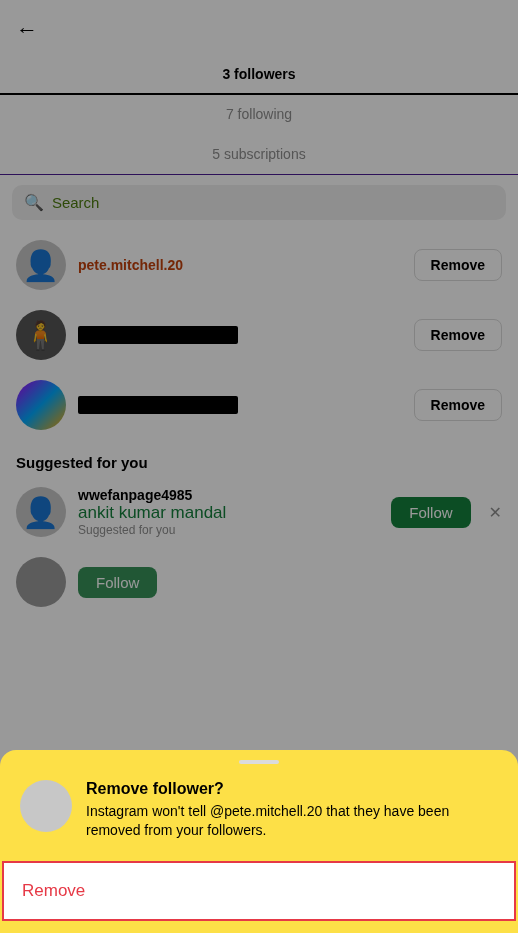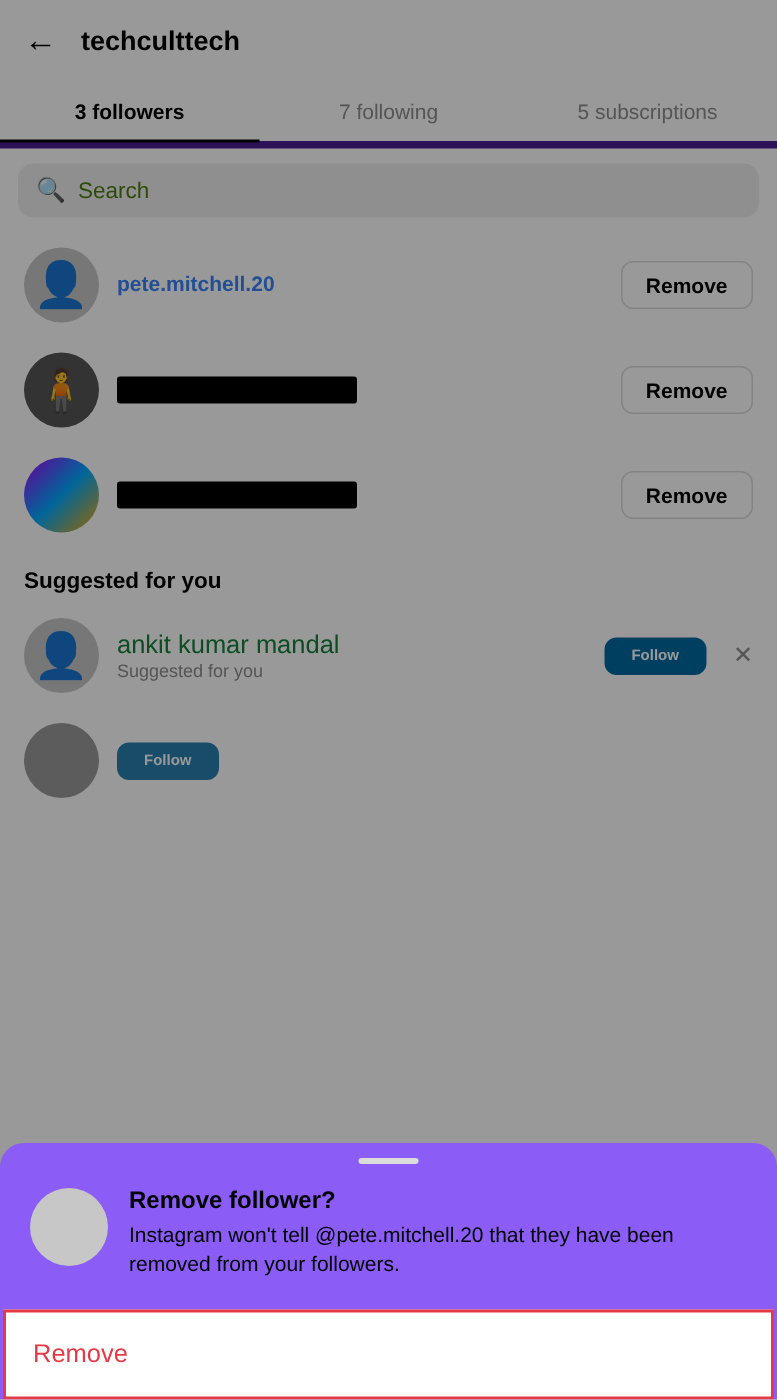--- a/index.html
+++ b/index.html
@@ -27,22 +27,23 @@
     }
     .header-title {
       font-size: 18px;
       font-weight: 700;
       color: #000;
     }
 
     
     .tabs {
       display: flex;
-      border-bottom: 5px solid #4c1d95;
-      background: #fff;
+      border-bottom: 1px solid #4c1d95;
+      background: #fff;
+      flex-direction: column;
     }
     .tab {
       flex: 1;
       text-align: center;
       padding: 12px 4px;
       font-size: 14px;
       color: #8e8e8e;
       cursor: pointer;
       position: relative;
     }
@@ -108,21 +109,21 @@
     }
     .avatar-img-2 {
       background: linear-gradient(135deg, #a0f, #0af, #fa0);
     }
     .username-area {
       flex: 1;
     }
     .username {
       font-size: 14px;
       font-weight: 600;
-      color: #3b82f6;
+      color: #c2410c;
     }
     .redacted-bar {
       width: 160px;
       height: 18px;
       background: #000;
       border-radius: 2px;
     }
     .remove-btn {
       padding: 7px 16px;
       border: 1px solid #dbdbdb;
@@ -158,26 +159,26 @@
     .suggested-subname {
       font-size: 17px;
       color: #15803d;
     }
     .suggested-label {
       font-size: 12px;
       color: #8e8e8e;
     }
     .follow-btn {
       padding: 7px 18px;
-      background: #0369a1;
+      background: #15803d;
       border: none;
       border-radius: 8px;
       color: #fff;
-      font-size: 10px;
-      font-weight: 700;
+      font-size: 15px;
+      font-weight: 400;
       cursor: pointer;
     }
     .close-x {
       color: #8e8e8e;
       font-size: 16px;
       margin-left: 6px;
       cursor: pointer;
     }
     .verified-badge {
       display: inline-block;
@@ -200,24 +201,24 @@
       height: 933px;
       background: rgba(0,0,0,0.4);
       z-index: 10;
     }
 
     
     .bottom-sheet {
       position: absolute;
       bottom: 0; left: 0;
       width: 518px;
-      background: #8b5cf6;
+      background: #fde047;
       border-radius: 16px 16px 0 0;
       z-index: 20;
-      padding-bottom: 0;
+      padding-bottom: 12px;
     }
     .sheet-handle {
       width: 40px;
       height: 4px;
       background: #dbdbdb;
       border-radius: 2px;
       margin: 10px auto 16px;
     }
     .sheet-content {
       display: flex;
@@ -257,21 +258,20 @@
       font-weight: 400;
       text-align: left;
       cursor: pointer;
     }
   </style>
 </head>
 <body>
 
 <div class="header">
   <span class="back-btn">←</span>
-  <span class="header-title">techculttech</span>
 </div>
 
 <div class="tabs">
   <div class="tab active">
     <span>3 followers</span>
   </div>
   <div class="tab">
     <span>7 following</span>
   </div>
   <div class="tab">
@@ -312,20 +312,21 @@
   <button class="remove-btn">Remove</button>
 </div>
 
 <div class="suggested-title">Suggested for you</div>
 
 <div class="suggested-item">
   <div class="avatar">
     <span class="avatar-icon">👤</span>
   </div>
   <div class="suggested-info">
+    <div class="suggested-name">wwefanpage4985</div>
     <div class="suggested-subname">ankit kumar mandal</div>
     <div class="suggested-label">Suggested for you</div>
   </div>
   <button class="follow-btn">Follow</button>
   <span class="close-x">✕</span>
 </div>
 
 <div class="suggested-item" style="opacity:0.85;">
   <div class="avatar" style="background:#888;"></div>
   <button class="follow-btn">Follow</button>

